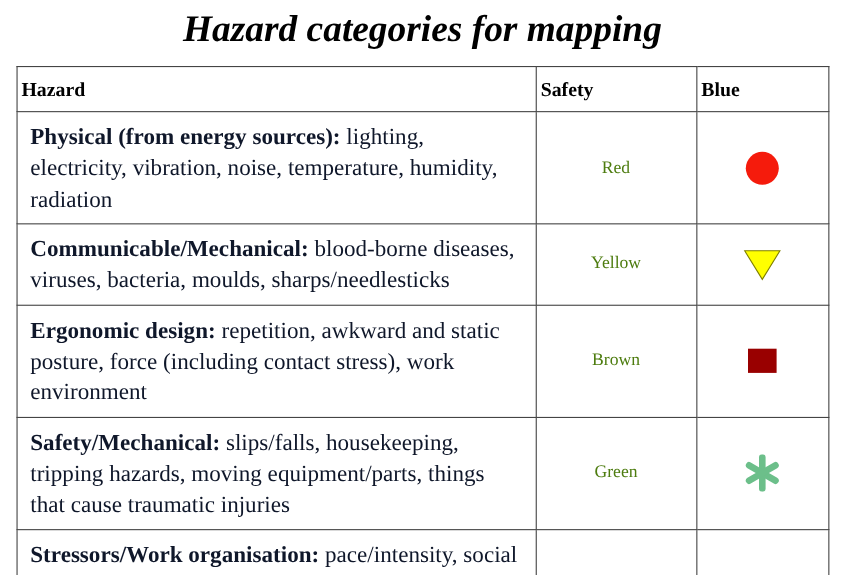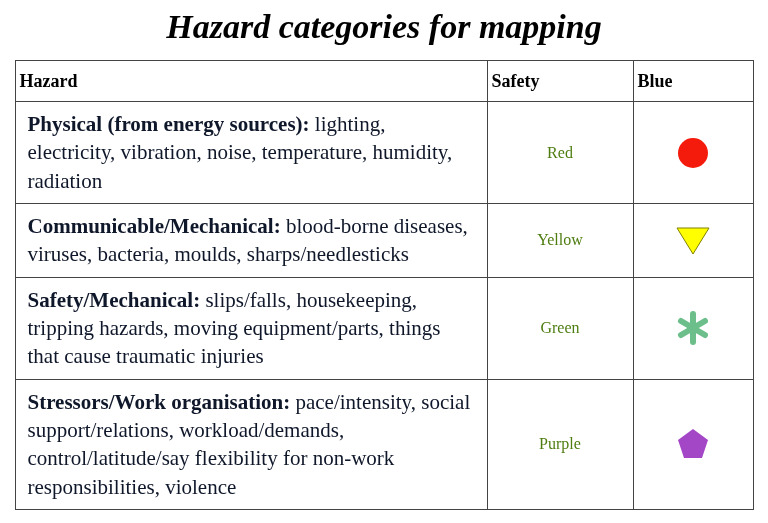--- a/index.html
+++ b/index.html
@@ -123,20 +123,31 @@
         <td class="colour-cell">Yellow</td>
         <td class="icon-cell">
           <div class="icon-wrap">
             <svg width="36" height="32" viewBox="0 0 36 32">
                 <polygon points="2,4 34,4 18,30" fill="#ffff00" stroke="#808000" stroke-width="1"></polygon>
               </svg>
           </div>
         </td>
       </tr>
 
+      <tr>
+        <td class="hazard-cell"><span class="lead">Ergonomic design:</span><span> repetition, awkward and static posture, force (including contact stress), work environment</span></td>
+        <td class="colour-cell">Brown</td>
+        <td class="icon-cell">
+          <div class="icon-wrap">
+            <svg width="34" height="34" viewBox="0 0 34 34">
+                <rect x="4" y="6" width="26" height="22" fill="#990000"></rect>
+              </svg>
+          </div>
+        </td>
+      </tr>
 
       <tr>
         <td class="hazard-cell"><span class="lead">Safety/Mechanical:</span><span> slips/falls, housekeeping, tripping hazards, moving equipment/parts, things that cause traumatic injuries</span></td>
         <td class="colour-cell">Green</td>
         <td class="icon-cell">
           <div class="icon-wrap">
             <svg width="34" height="34" viewBox="0 0 34 34">
               <g stroke="#6cbf8a" stroke-width="6" stroke-linecap="round">
                 <line x1="17" y1="3" x2="17" y2="31"></line>
                 <line x1="5" y1="10" x2="29" y2="24"></line>

